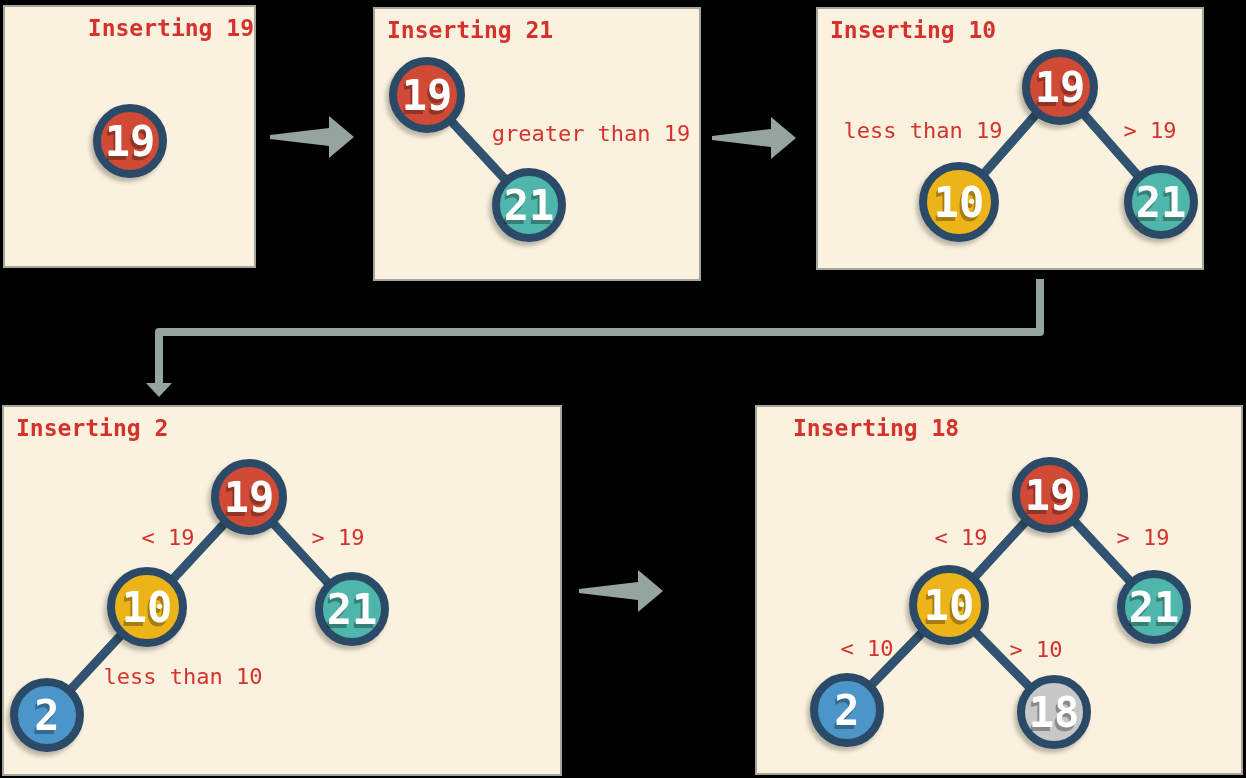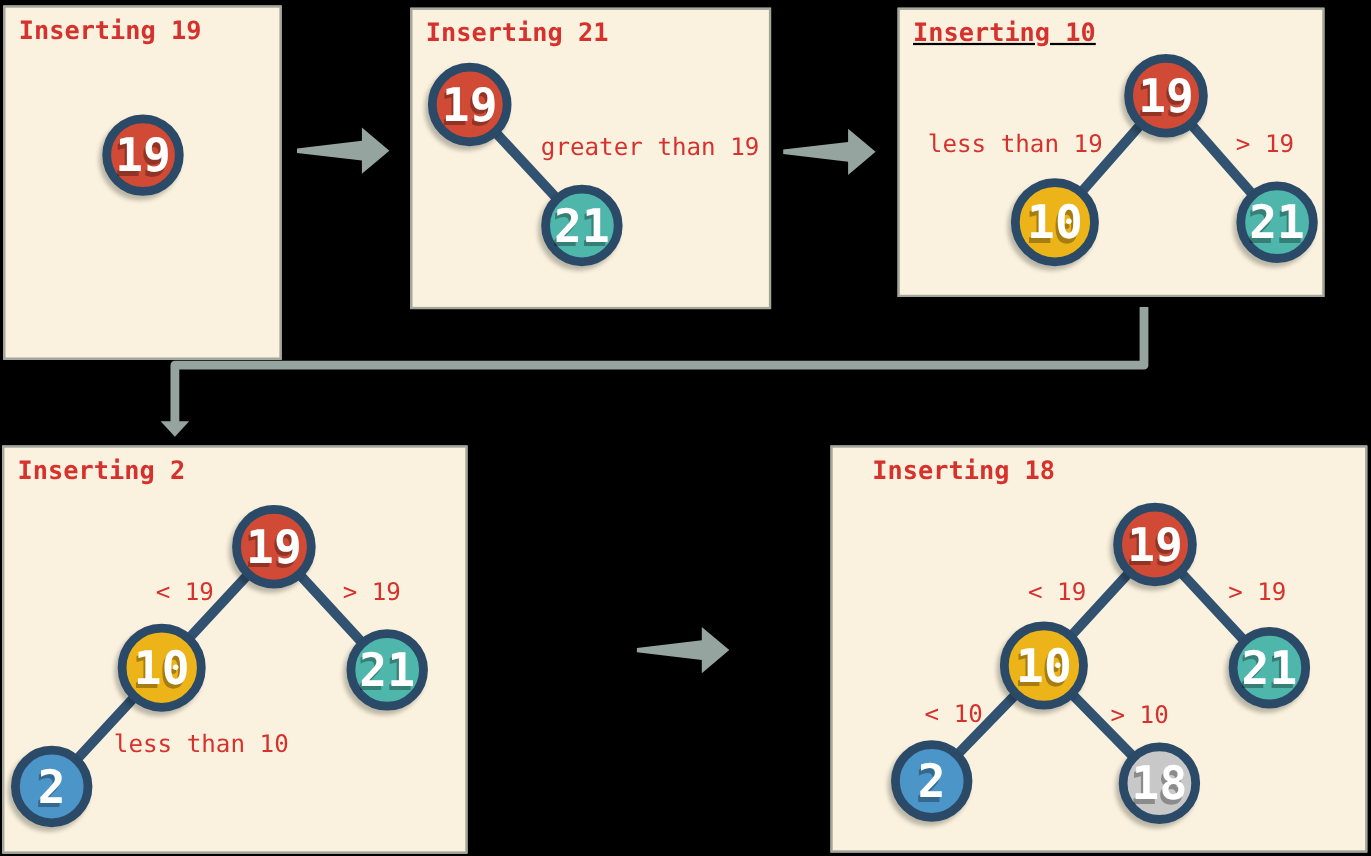--- a/index.html
+++ b/index.html
@@ -48,21 +48,21 @@
   #flow-svg {
     position: absolute;
     left: 0; top: 0;
     z-index: 5;
     pointer-events: none;
   }
 </style>
 </head>
 <body>
 
-<section class="panel" style="left: 3px; top: 5px; width: 253px; height: 322px;">
+<section class="panel" style="left: 3px; top: 5px; width: 253px; height: 263px; text-align: right;">
   <h2>Inserting 19</h2>
   <svg width="249" height="259">
       <g class="nodeg">
         <circle cx="125" cy="134" r="33" fill="#d04a35" stroke="#2b4a68" stroke-width="8"></circle>
         <text x="123" y="138" dy="0.35em" class="nval shadow">19</text>
         <text x="125" y="134" dy="0.35em" class="nval">19</text>
       </g>
     </svg>
 </section>
 
@@ -77,21 +77,21 @@
         <text x="52" y="86" dy="0.35em" class="nval">19</text>
       </g>
       <g class="nodeg">
         <circle cx="154" cy="196" r="33" fill="#4eb6aa" stroke="#2b4a68" stroke-width="8"></circle>
         <text x="152" y="200" dy="0.35em" class="nval shadow">21</text>
         <text x="154" y="196" dy="0.35em" class="nval">21</text>
       </g>
     </svg>
 </section>
 
-<section class="panel" style="left: 816px; top: 7px; width: 388px; height: 263px; text-decoration: underline;">
+<section class="panel" style="left: 816px; top: 7px; width: 388px; height: 263px;">
   <h2>Inserting 10</h2>
   <svg width="420" height="259">
       <line x1="242" y1="78" x2="141" y2="193" stroke="#315270" stroke-width="9" stroke-linecap="round"></line>
       <line x1="242" y1="78" x2="343" y2="193" stroke="#315270" stroke-width="9" stroke-linecap="round"></line>
       <text x="105" y="129" fill="#d5322e" text-anchor="middle" class="elabel">less than 19</text>
       <text x="332" y="129" fill="#d5322e" text-anchor="middle" class="elabel">&gt; 19</text>
       <g class="nodeg">
         <circle cx="242" cy="78" r="34" fill="#d04a35" stroke="#2b4a68" stroke-width="8"></circle>
         <text x="240" y="82" dy="0.35em" class="nval shadow">19</text>
         <text x="242" y="78" dy="0.35em" class="nval">19</text>
@@ -102,21 +102,21 @@
         <text x="141" y="193" dy="0.35em" class="nval">10</text>
       </g>
       <g class="nodeg">
         <circle cx="343" cy="193" r="33" fill="#4eb6aa" stroke="#2b4a68" stroke-width="8"></circle>
         <text x="341" y="197" dy="0.35em" class="nval shadow">21</text>
         <text x="343" y="193" dy="0.35em" class="nval">21</text>
       </g>
     </svg>
 </section>
 
-<section class="panel" style="left: 2px; top: 405px; width: 423px; height: 371px;">
+<section class="panel" style="left: 2px; top: 405px; width: 560px; height: 371px;">
   <h2>Inserting 2</h2>
   <svg width="484" height="367">
       <line x1="245" y1="90" x2="143" y2="200" stroke="#315270" stroke-width="9" stroke-linecap="round"></line>
       <line x1="245" y1="90" x2="348" y2="202" stroke="#315270" stroke-width="9" stroke-linecap="round"></line>
       <line x1="143" y1="200" x2="43" y2="308" stroke="#315270" stroke-width="9" stroke-linecap="round"></line>
       <text x="164" y="138" fill="#d5322e" text-anchor="middle" class="elabel">&lt; 19</text>
       <text x="334" y="138" fill="#d5322e" text-anchor="middle" class="elabel">&gt; 19</text>
       <text x="179" y="277" fill="#d5322e" text-anchor="middle" class="elabel">less than 10</text>
       <g class="nodeg">
         <circle cx="245" cy="90" r="34" fill="#d04a35" stroke="#2b4a68" stroke-width="8"></circle>

